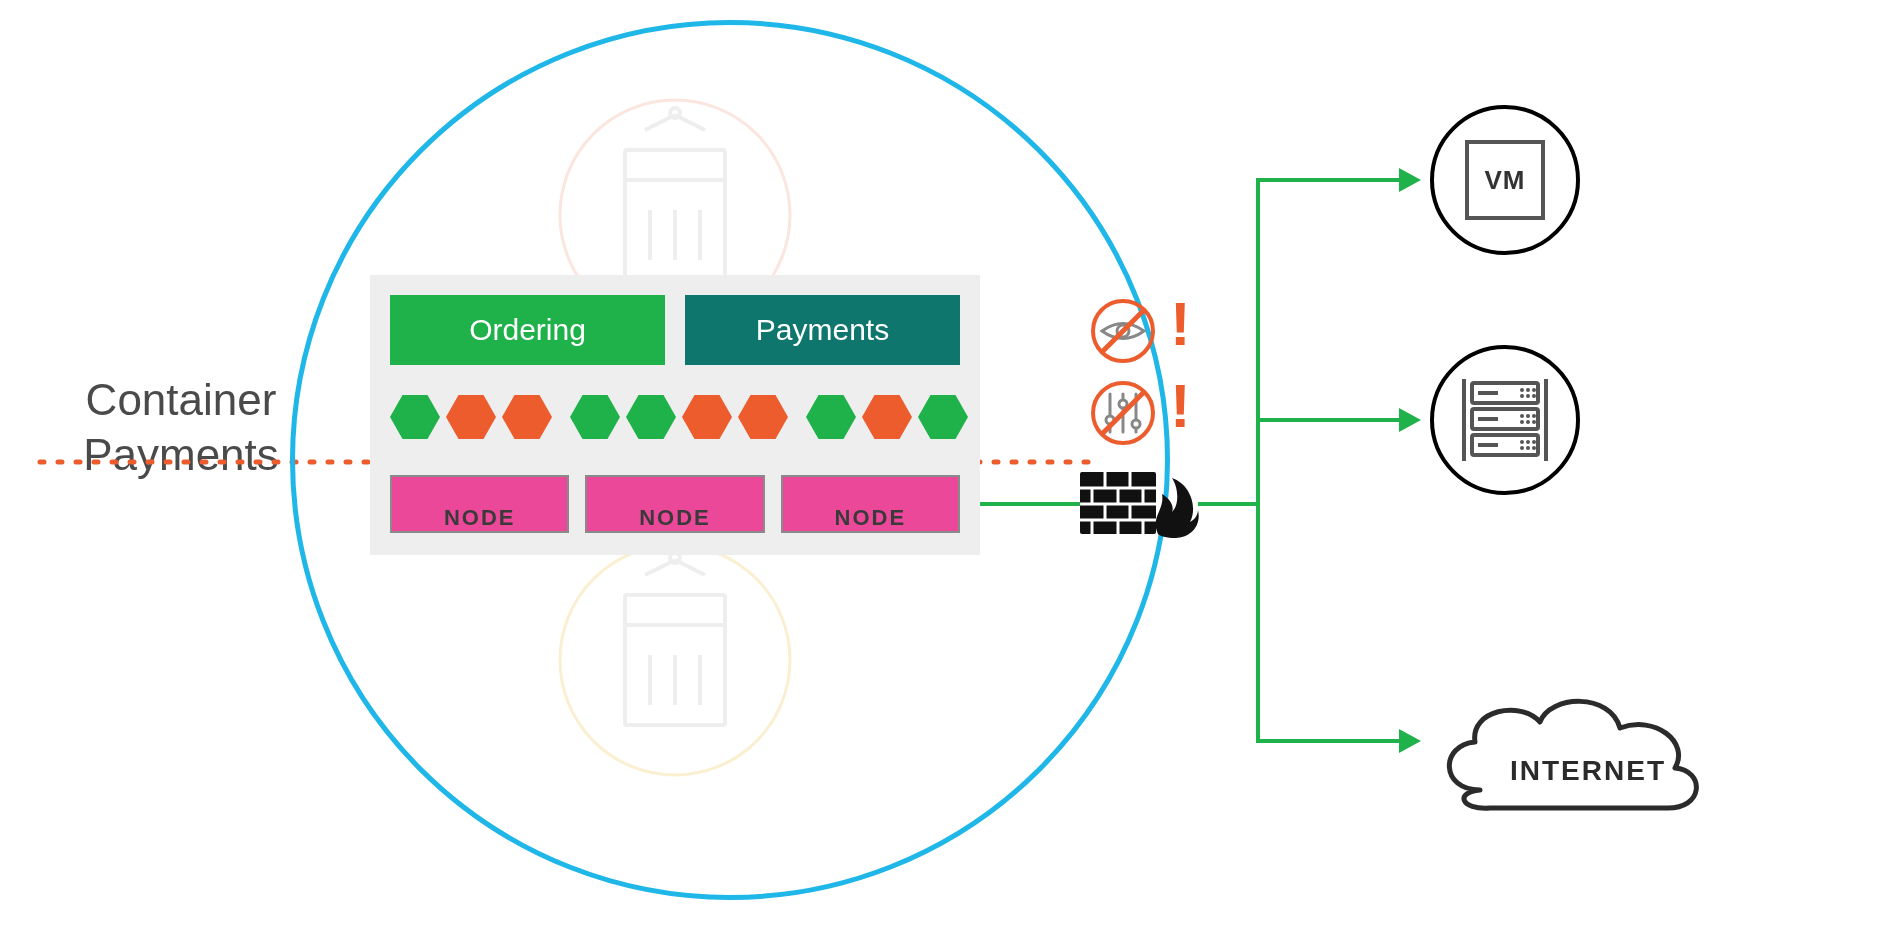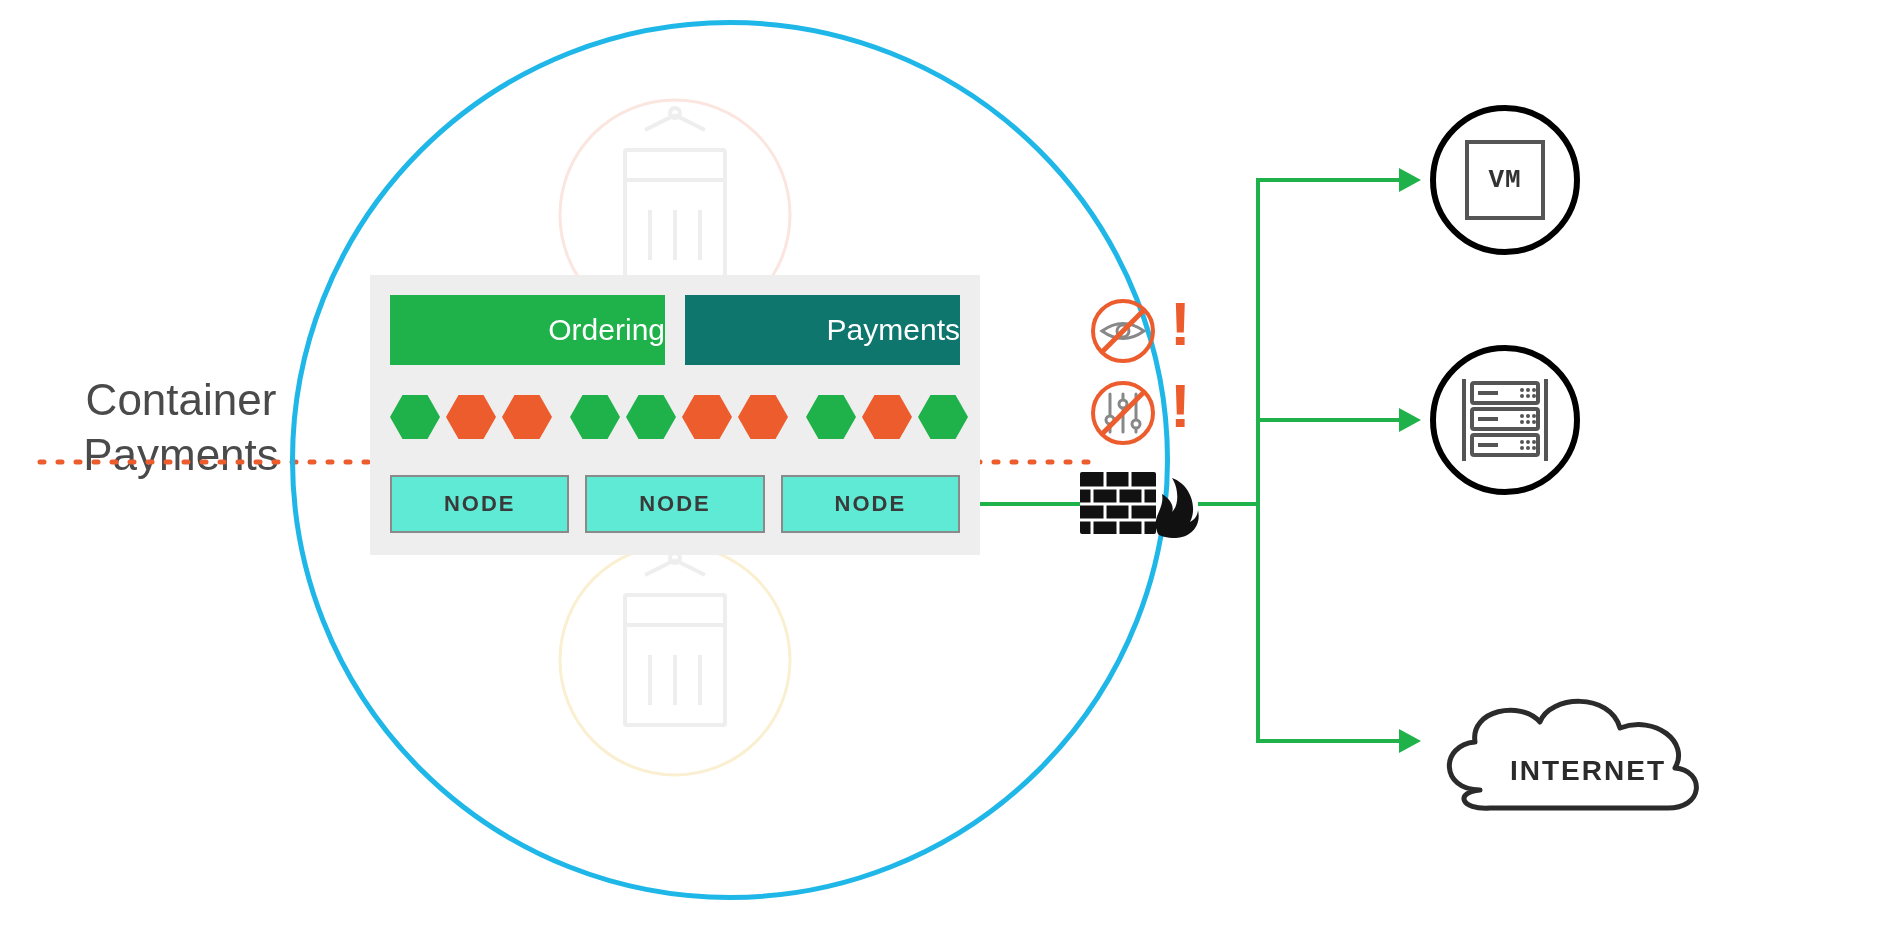--- a/index.html
+++ b/index.html
@@ -57,21 +57,21 @@
   }
   .service-row {
     display: flex;
     gap: 20px;
     height: 70px;
   }
   .service {
     flex: 1;
     display: flex;
     align-items: center;
-    justify-content: flex-end;
+    justify-content: center;
     color: #fff;
     font-size: 30px;
     font-weight: 400;
   }
   .service.green { background: #1fb24a; }
   .service.orange { background: #0f766e; }
   .hex-row {
     position: relative;
     height: 70px;
     margin-top: 22px;
@@ -83,24 +83,24 @@
     height: 44px;
   }
   .node-row {
     display: flex;
     gap: 16px;
     height: 58px;
     margin-top: 18px;
   }
   .node {
     flex: 1;
-    background: #5eead4;
+    background: #ec4899;
     border: 2px solid #8a8a8a;
     display: flex;
-    align-items: center;
+    align-items: flex-end;
     justify-content: center;
     font-size: 22px;
     font-weight: 700;
     letter-spacing: 2px;
     color: #3a3a3a;
   }
   
   .alert-icon {
     position: absolute;
   }
@@ -112,27 +112,26 @@
     font-family: "Arial Narrow", Arial, sans-serif;
   }
   .firewall {
     position: absolute;
   }
   
   .dest-circle {
     position: absolute;
     width: 150px;
     height: 150px;
-    border: 6px solid #000000;
+    border: 4px solid #000000;
     border-radius: 50%;
     display: flex;
     align-items: center;
     justify-content: center;
     box-sizing: border-box;
-    font-family: Liberation Mono, monospace;
   }
   .vm-box {
     width: 72px;
     height: 72px;
     border: 4px solid #555;
     display: flex;
     align-items: center;
     justify-content: center;
     font-size: 26px;
     font-weight: 700;

